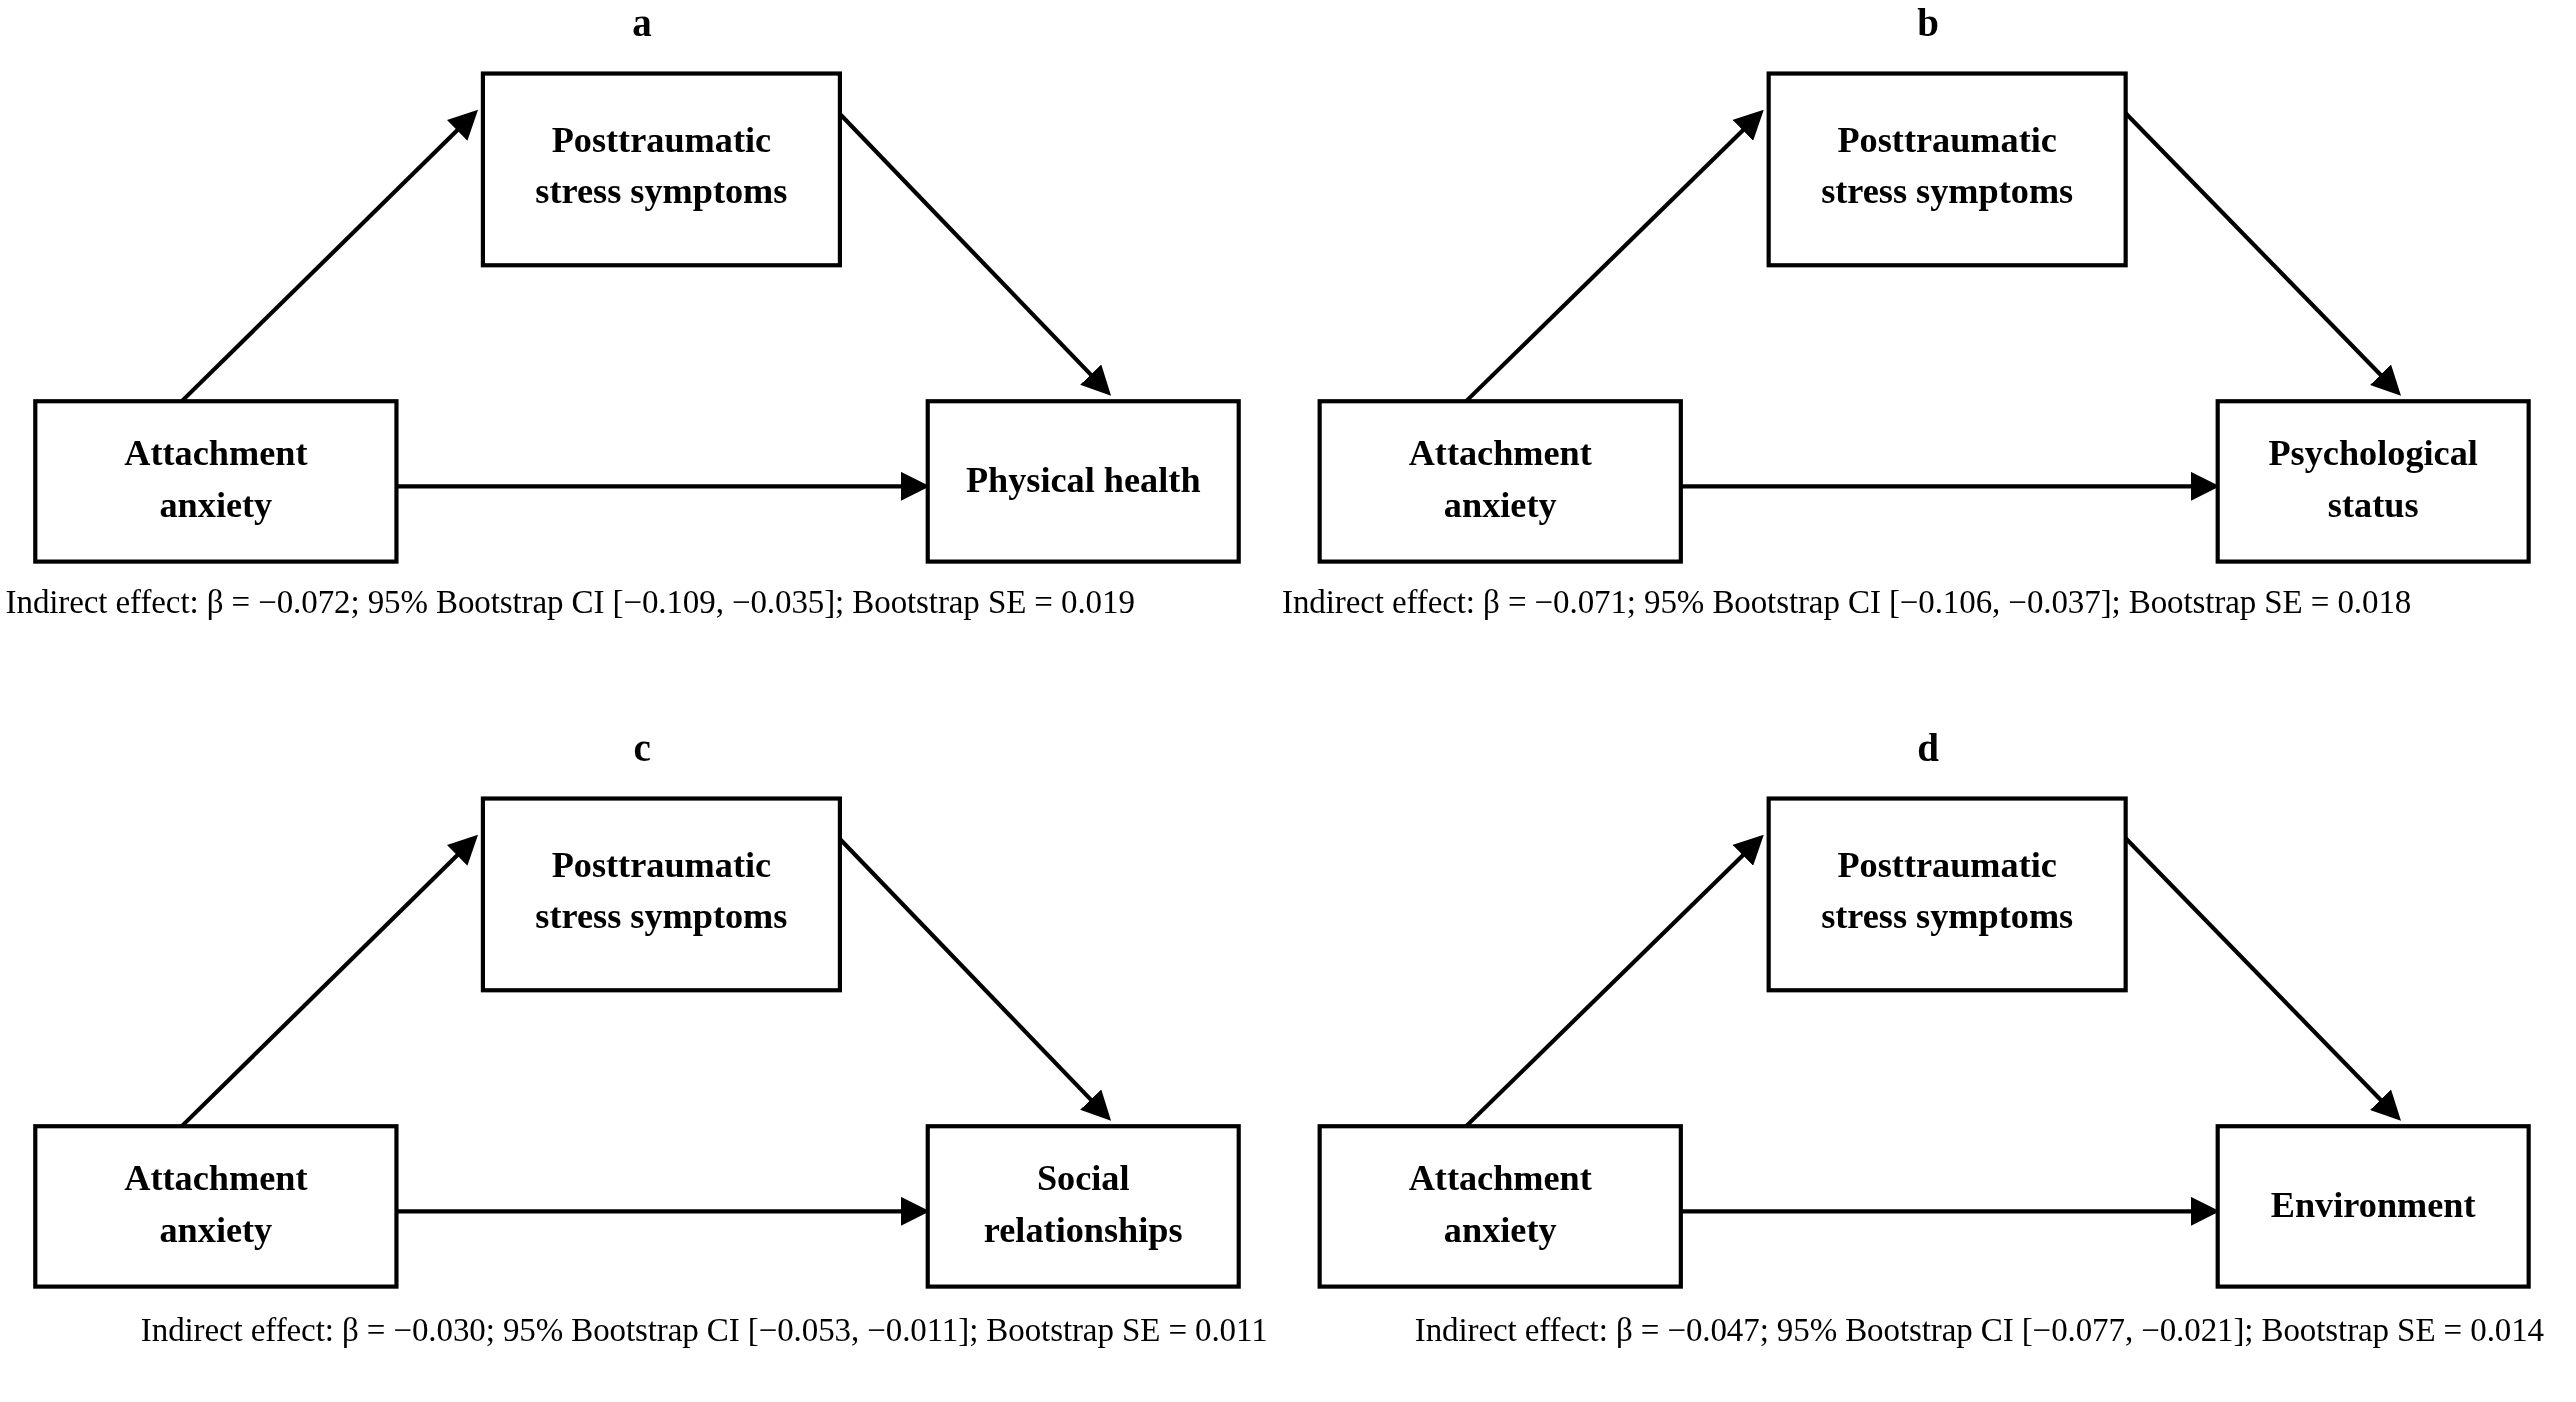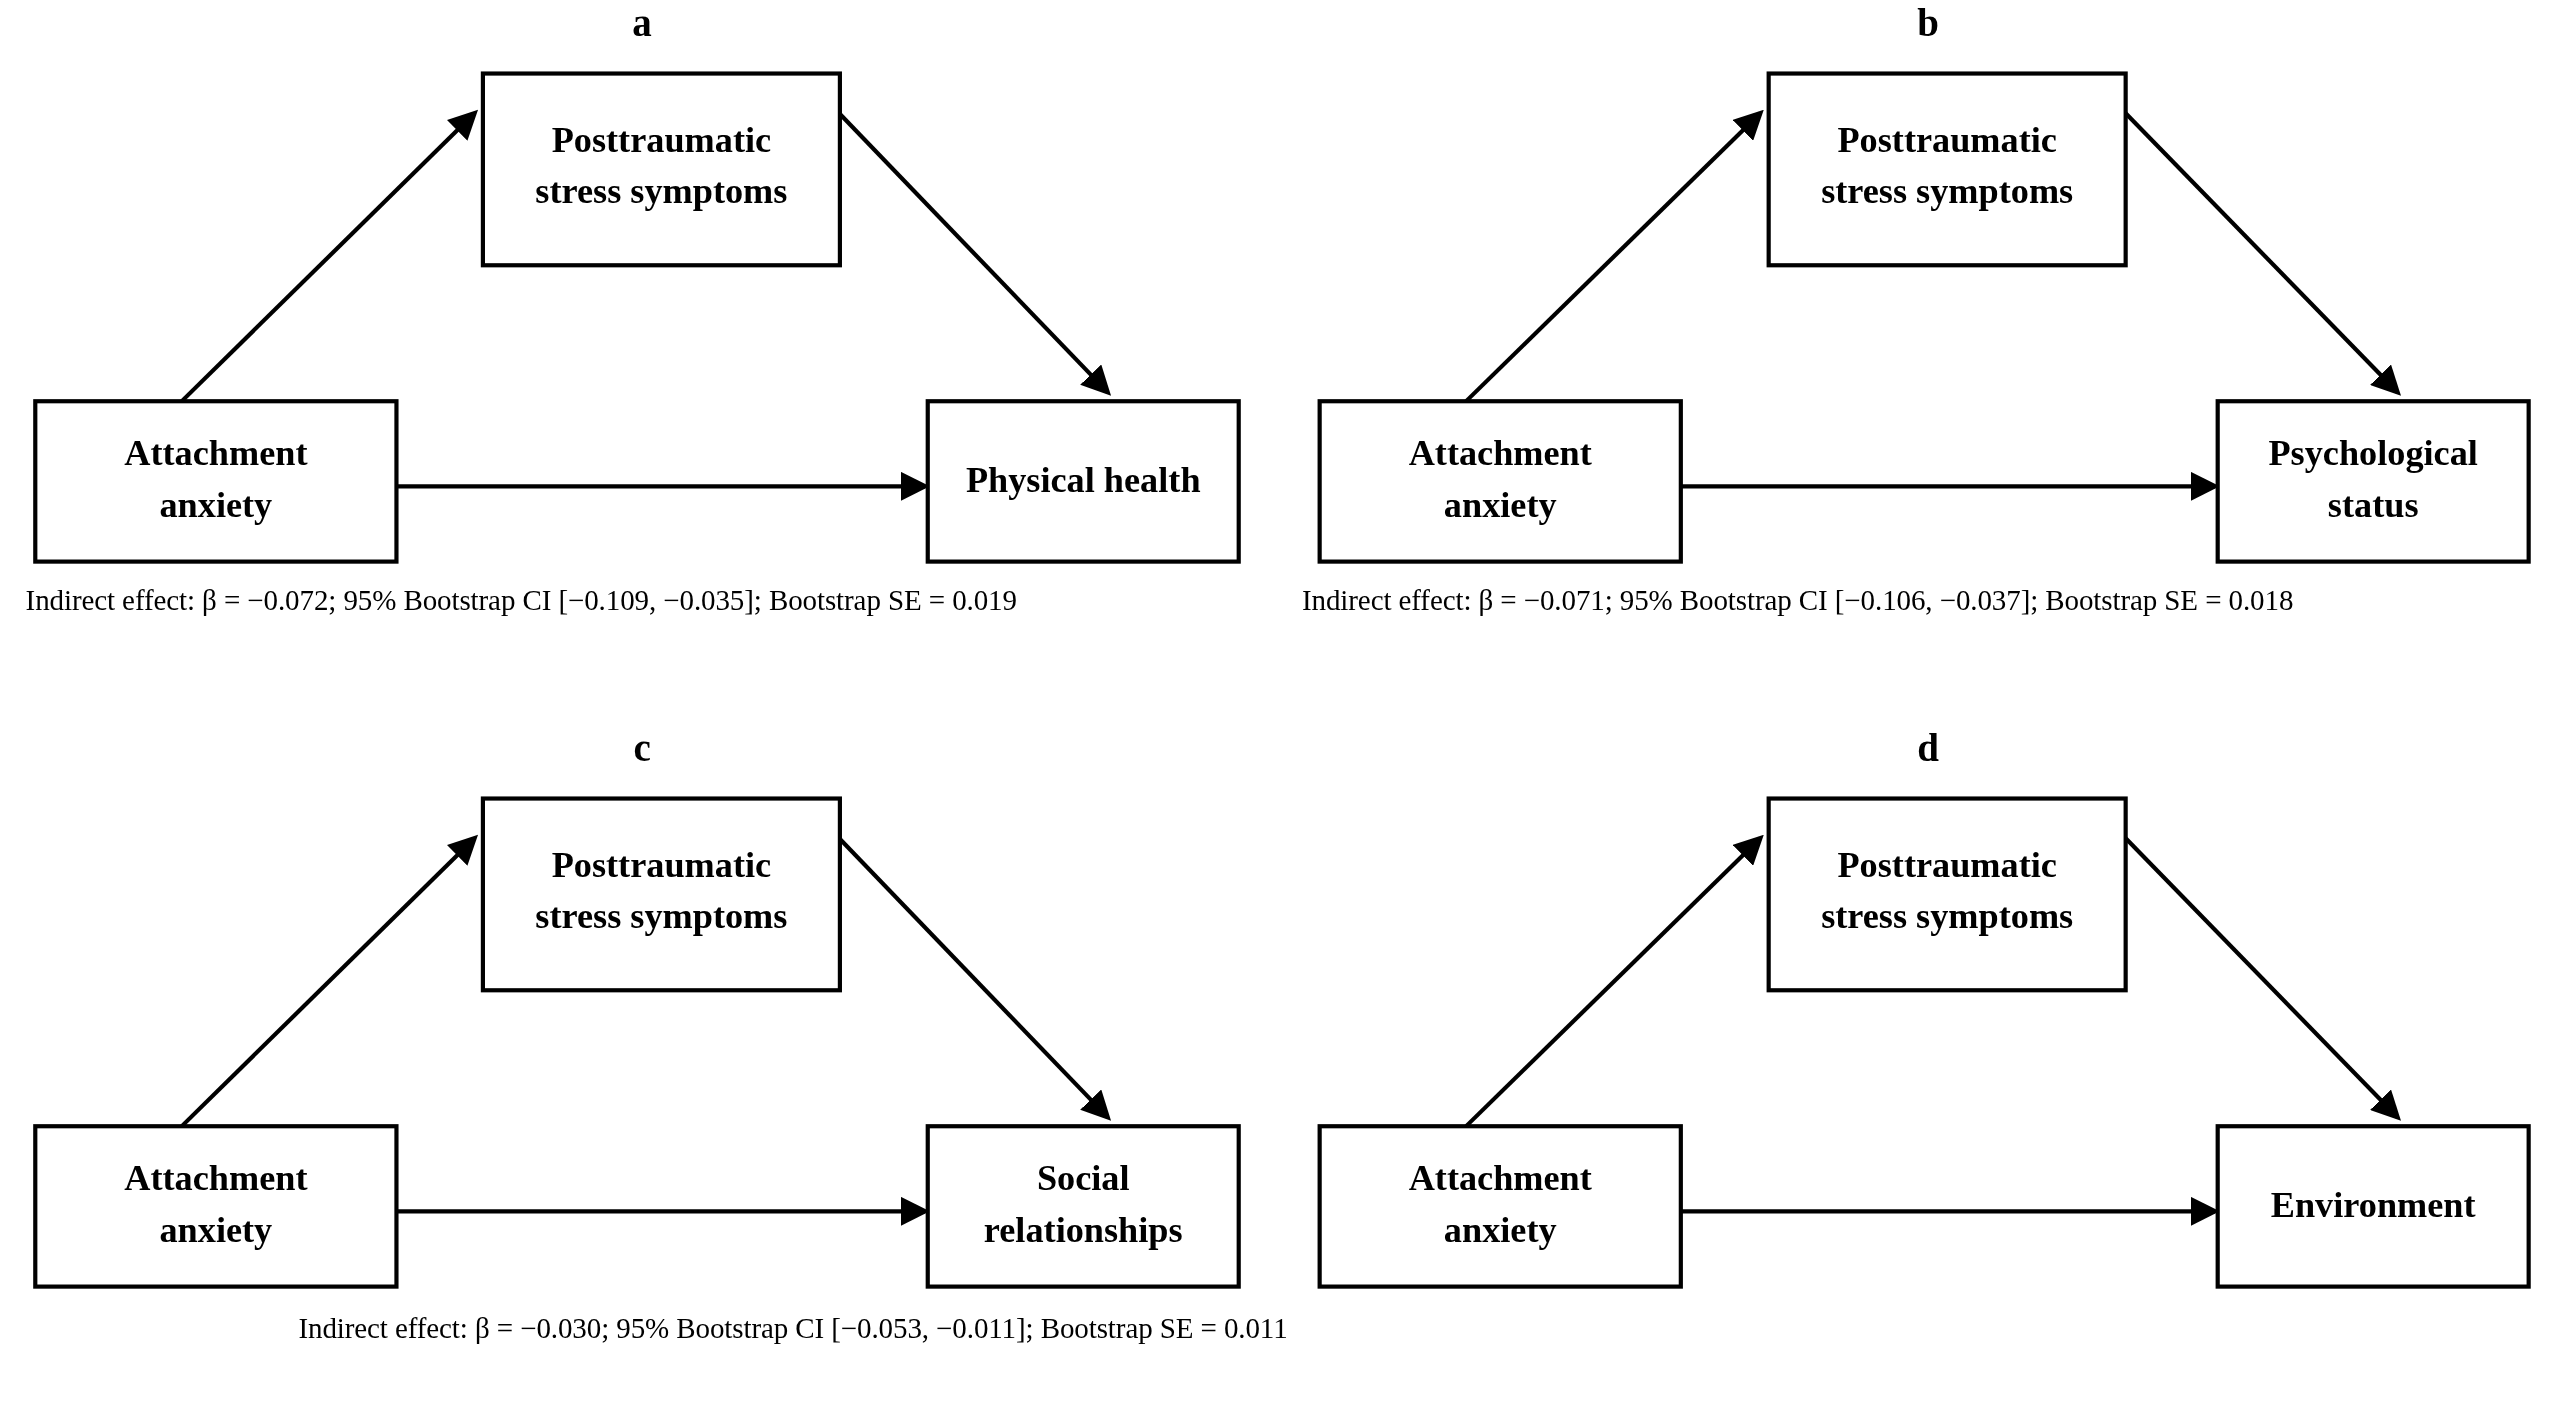--- a/index.html
+++ b/index.html
@@ -67,26 +67,25 @@
   .edge-line {
     stroke: #000000;
     stroke-width: 6;
     fill: none;
   }
   .caption {
     position: absolute;
     left: 0px;
     top: 584px;
     width: 1262px;
-    font-size: 29px;
+    font-size: 33px;
     line-height: 1.15;
     white-space: nowrap;
     letter-spacing: -0.1px;
     font-weight: normal;
-    margin-left: 20px;
   }
   .panel-c .caption, .panel-d .caption { top: 587px; text-align: right; }
 </style>
 </head>
 <body>
 
 <div class="figure">
 
   <div class="panel panel-a">
     <div class="panel-label shift-a">a</div>
@@ -222,16 +221,17 @@
         <text class="node-text" x="313" y="672">anxiety</text>
       </g>
 
       <g>
         <rect class="box-rect" x="1342" y="518" width="446" height="230"></rect>
         <text class="node-text" x="1565" y="636">Environment</text>
         <text class="node-text" x="1565" y="710"></text>
       </g>
     </svg>
 
+    <div class="caption">Indirect effect: β = −0.047; 95% Bootstrap CI [−0.077, −0.021]; Bootstrap SE = 0.014</div>
   </div>
 
 </div>
 
 
 </body></html>

